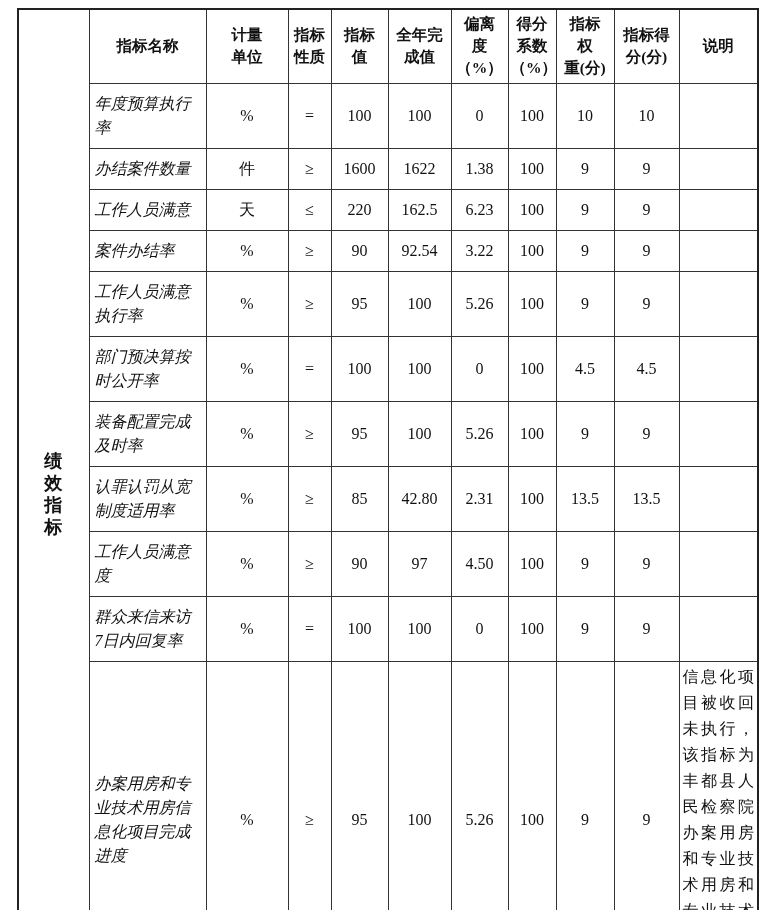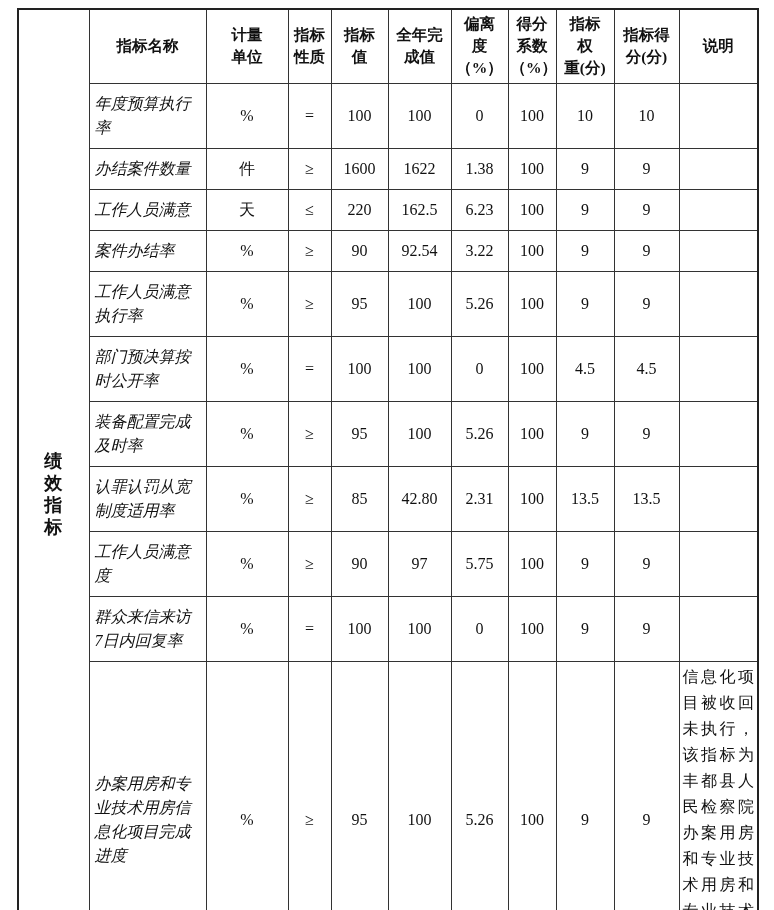--- a/index.html
+++ b/index.html
@@ -237,21 +237,21 @@
     <td class="note-cell"></td>
   </tr>
 
   <tr style="height:51px">
     <td class="name-cell">工作人员满意
 度</td>
     <td>%</td>
     <td>≥</td>
     <td>90</td>
     <td>97</td>
-    <td>5.75</td>
+    <td>4.50</td>
     <td>100</td>
     <td>9</td>
     <td>9</td>
     <td class="note-cell"></td>
   </tr>
 
   <tr style="height:54px">
     <td class="name-cell">群众来信来访
 7日内回复率</td>
     <td>%</td>

